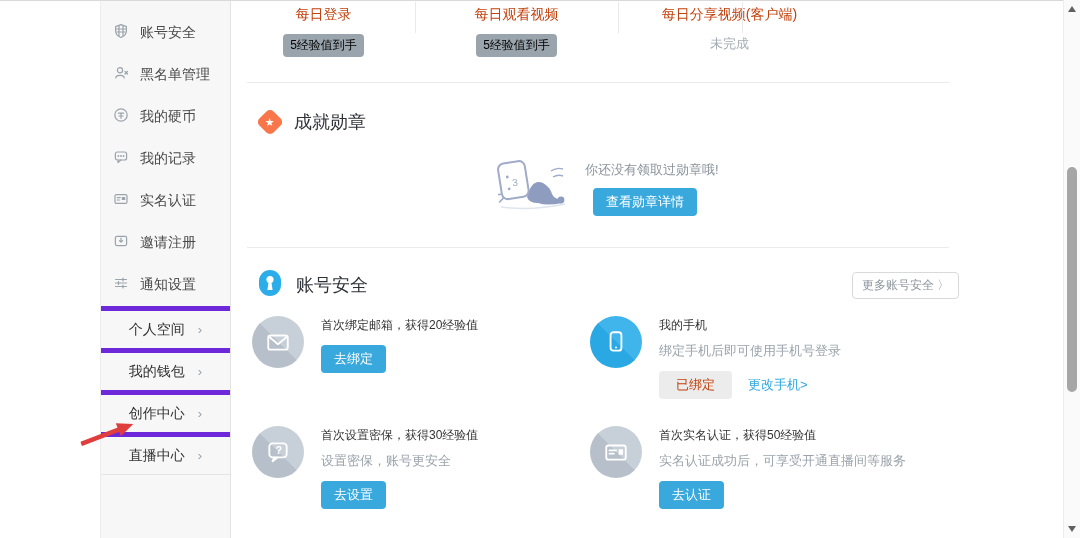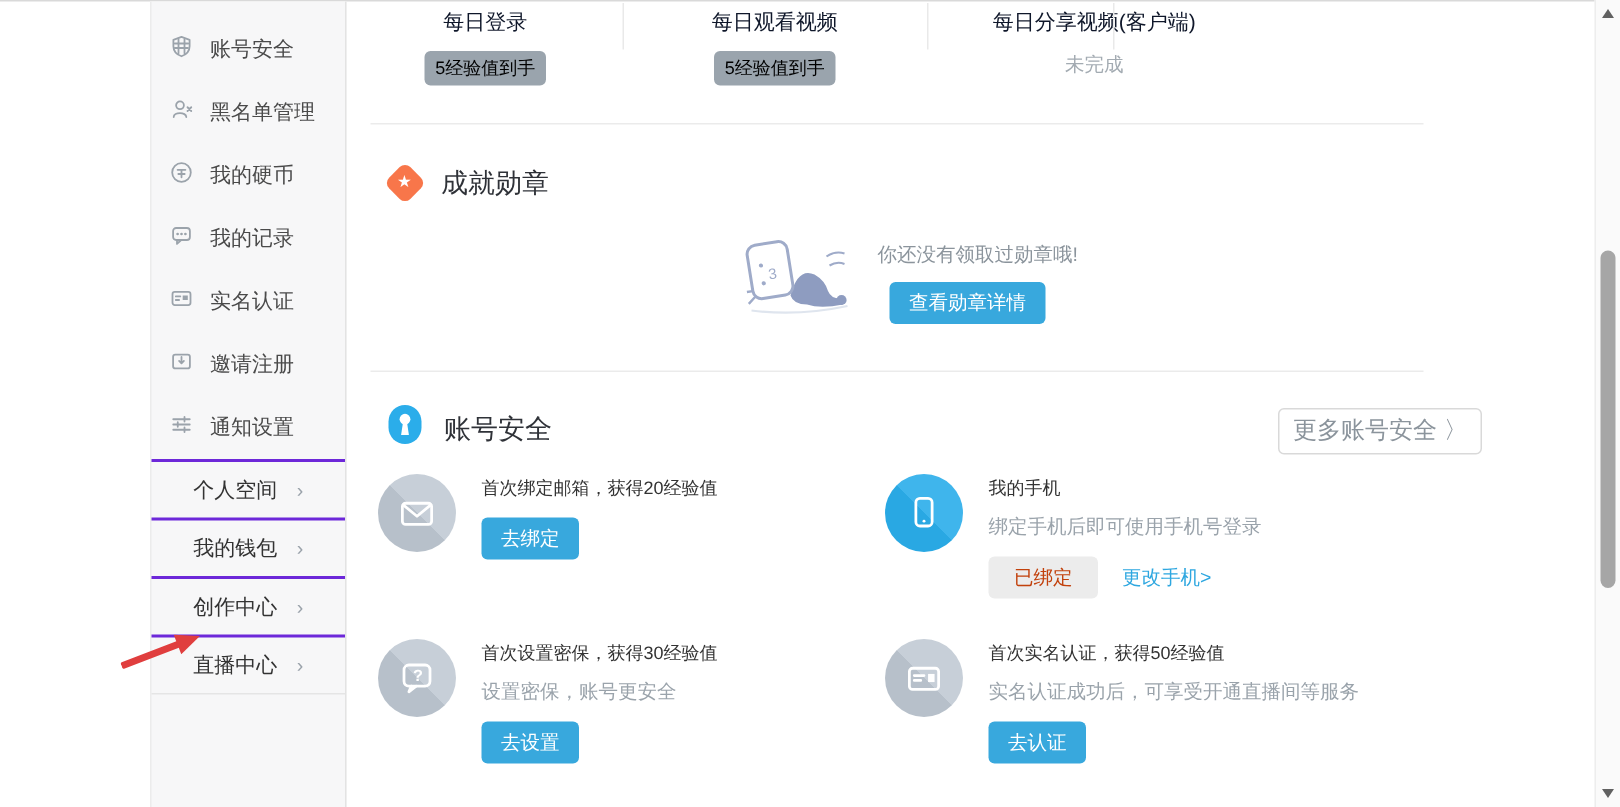--- a/index.html
+++ b/index.html
@@ -6,33 +6,33 @@
   .page{position:relative;width:1080px;height:538px;background:#fff;overflow:hidden;}
   .top-line{position:absolute;top:0;left:0;width:1080px;height:1px;background:#d9d9d9;}
 
   
   .sidebar{position:absolute;top:1px;left:100px;width:131px;height:537px;background:#f7f7f8;
            border-left:1px solid #ececec;border-right:1px solid #e3e3e3;box-sizing:border-box;}
   .menu{padding-top:11px;}
   .menu-item{display:flex;align-items:center;height:42px;padding-left:12px;gap:11px;cursor:pointer;}
   .menu-item svg{flex:0 0 auto;stroke:#9ba3ab;fill:none;stroke-width:1.2;stroke-linecap:round;stroke-linejoin:round;}
   .menu-label{font-size:14px;color:#4a4a4a;}
-  .nav-group{height:37px;border-top:2px solid #6d28d9;display:flex;align-items:center;justify-content:center;
+  .nav-group{height:37px;border-top:5px solid #6d28d9;display:flex;align-items:center;justify-content:center;
              gap:13px;font-size:14px;color:#333;cursor:pointer;}
   .nav-group.last{border-bottom:1px solid #e5e5e5;}
   .nav-chevron{color:#9aa2aa;font-size:13px;}
 
   
   .red-arrow{position:absolute;left:81px;top:437px;width:56px;height:14px;
              transform:rotate(-21deg);transform-origin:left center;}
 
   
   .tasks{position:absolute;left:232px;top:0;width:733px;display:flex;}
   .task{box-sizing:border-box;text-align:center;}
-  .task-label{margin-top:6px;font-size:14px;color:#0f172a;}
+  .task-label{margin-top:6px;font-size:14px;color:#c2410c;}
   .task-status{margin-top:10px;}
   .badge{display:inline-block;background:#9aa4ad;color:#000000;font-size:12px;padding:3px 7px;border-radius:4px;}
   .status-text{font-size:13px;color:#a3abb2;}
   .vdiv{position:absolute;top:2px;height:31px;width:1px;background:#e9e9e9;}
   .hsep{position:absolute;left:247px;width:702px;height:1px;background:#ebebeb;}
 
   
   .sec-head{position:absolute;display:flex;align-items:center;gap:14px;}
   .sec-title{font-size:18px;color:#2f3238;}
   .diamond{width:20px;height:20px;background:#f8764a;border-radius:5px;transform:rotate(45deg);
@@ -40,21 +40,21 @@
   .diamond span{transform:rotate(-45deg);color:#fff;font-size:11px;line-height:1;}
 
   
   .mascot{position:absolute;left:487px;top:150px;}
   .empty-text{position:absolute;left:585px;top:161px;font-size:13px;color:#8b949c;}
   .btn-primary{background:#38a8dd;color:#fff;font-size:13px;padding:5px 13px;border-radius:4px;border:none;cursor:pointer;}
   .medal-btn{position:absolute;left:593px;top:188px;}
 
   
   .btn-ghost{position:absolute;left:852px;top:272px;background:#fff;border:1px solid #d9d9d9;border-radius:4px;
-             color:#8b949c;font-size:16px;padding:4px 9px;cursor:pointer;}
+             color:#8b949c;font-size:12px;padding:4px 9px;cursor:pointer;}
   .cards{position:absolute;left:252px;top:316px;display:grid;grid-template-columns:338px 338px;grid-auto-rows:110px;}
   .card{display:flex;}
   .avatar{width:52px;height:52px;border-radius:50%;flex:0 0 auto;display:flex;align-items:center;justify-content:center;}
   .avatar.gray{background:linear-gradient(45deg,#b7c0ca 50%,#c7cfd8 50%);}
   .avatar.blue{background:linear-gradient(45deg,#29a8e3 50%,#3fb5ec 50%);}
   .avatar svg{stroke:#fff;fill:none;stroke-width:1.7;stroke-linecap:round;stroke-linejoin:round;}
   .card-body{margin-left:17px;padding-top:1px;}
   .card-title{font-size:12px;color:#333;}
   .card-desc{font-size:13px;color:#9aa3ab;margin-top:8px;}
   .card-actions{margin-top:11px;display:flex;align-items:center;}

